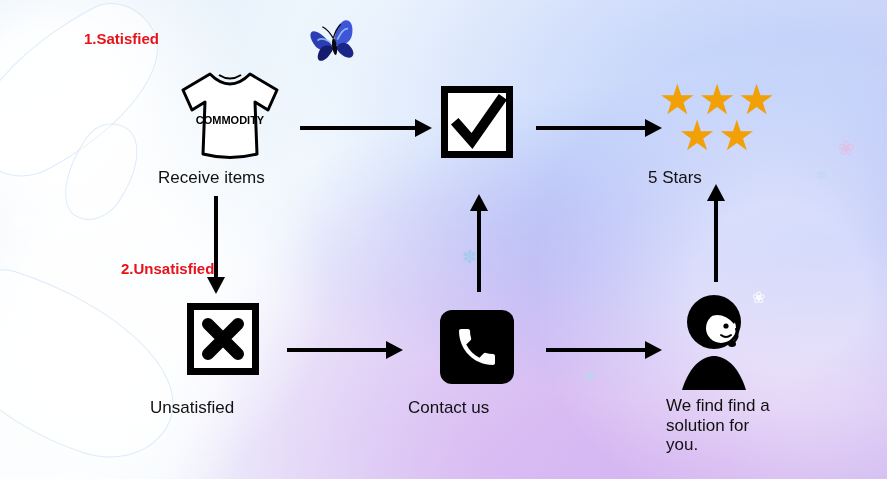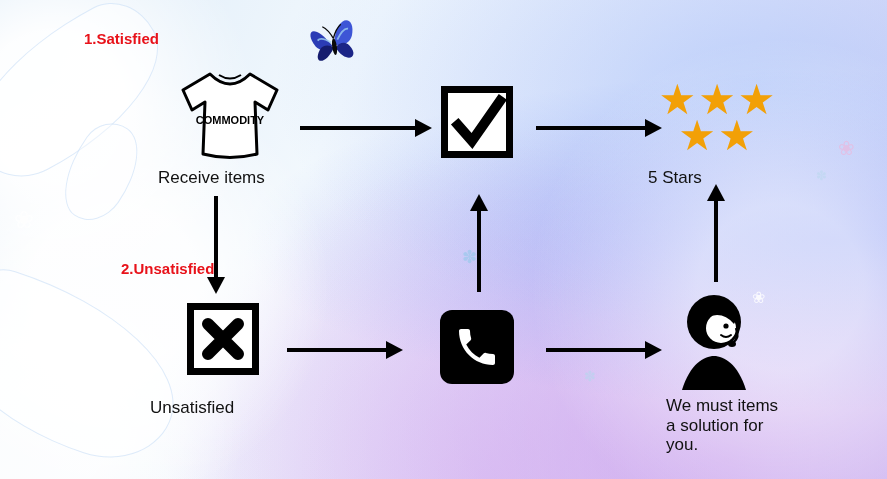--- a/index.html
+++ b/index.html
@@ -103,33 +103,34 @@
   </div>
   <span class="lbl" style="left:150px; top:398px; width:140px;">Unsatisfied</span>
 
   <div class="arrow arrow-right" style="left:287px; top:348px; width:100px;"></div>
 
   <div class="phonebox" style="left:440px; top:310px; width:74px; height:74px;">
     <svg width="48" height="48" viewBox="0 0 24 24">
       <path fill="#ffffff" d="M6.62 10.79c1.44 2.83 3.76 5.14 6.59 6.59l2.2-2.2c.27-.27.67-.36 1.02-.24 1.12.37 2.33.57 3.57.57.55 0 1 .45 1 1V20c0 .55-.45 1-1 1-9.39 0-17-7.61-17-17 0-.55.45-1 1-1h3.5c.55 0 1 .45 1 1 0 1.25.2 2.45.57 3.57.11.35.03.74-.25 1.02l-2.2 2.2z"></path>
     </svg>
   </div>
+  <span class="lbl" style="left:408px; top:398px; width:140px;">Contact us</span>
 
   <div class="arrow arrow-up" style="left:477px; top:210px; height:82px;"></div>
 
   <div class="arrow arrow-right" style="left:546px; top:348px; width:100px;"></div>
 
   <svg class="deco" style="left:676px; top:290px;" width="78" height="100" viewBox="0 0 78 100">
     <circle cx="38" cy="32" r="27" fill="#000"></circle>
     <circle cx="45" cy="38" r="15" fill="#fff"></circle>
     <path d="M24 22 Q42 8 62 26 L58 34 Q46 20 30 28 Z" fill="#000"></path>
     <circle cx="50" cy="36" r="2.6" fill="#000"></circle>
     <path d="M45 45 Q50 49 55 45" stroke="#000" stroke-width="2" fill="none" stroke-linecap="round"></path>
     <path d="M60 38 Q64 47 57 53" stroke="#000" stroke-width="2.5" fill="none"></path>
     <ellipse cx="56" cy="54" rx="4" ry="3" fill="#000"></ellipse>
     <path d="M6 100 C14 74 28 66 38 66 C48 66 62 74 70 100 Z" fill="#000"></path>
   </svg>
 
   <div class="arrow arrow-up" style="left:714px; top:200px; height:82px;"></div>
 
-  <span class="lbl" style="left:666px; top:396px; width:114px; text-align:left;">We must items a solution for you.</span>
+  <span class="lbl" style="left:666px; top:396px; width:114px; text-align:left;">We find find a solution for you.</span>
 
 </div>
 
 </body></html>

